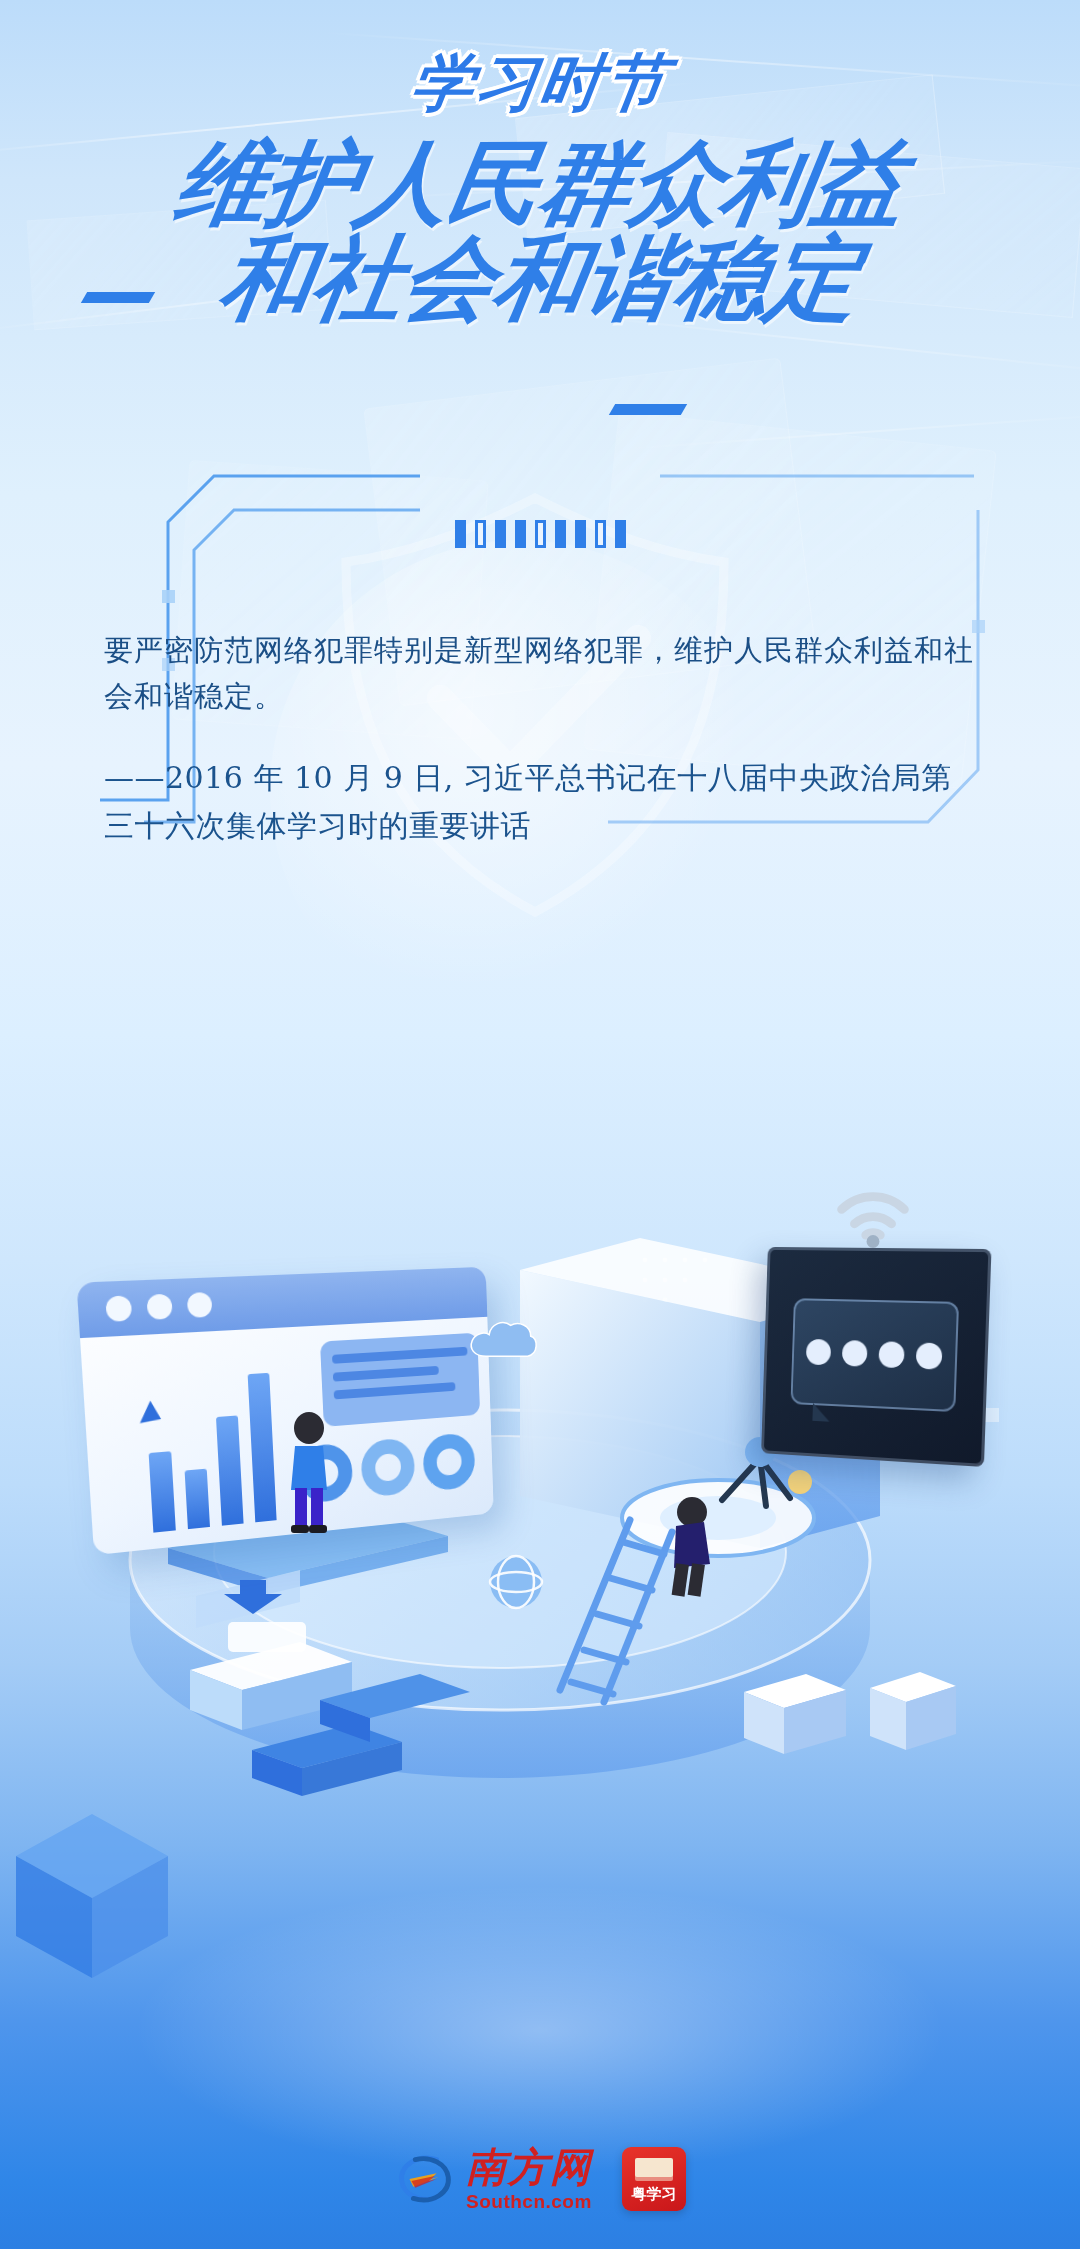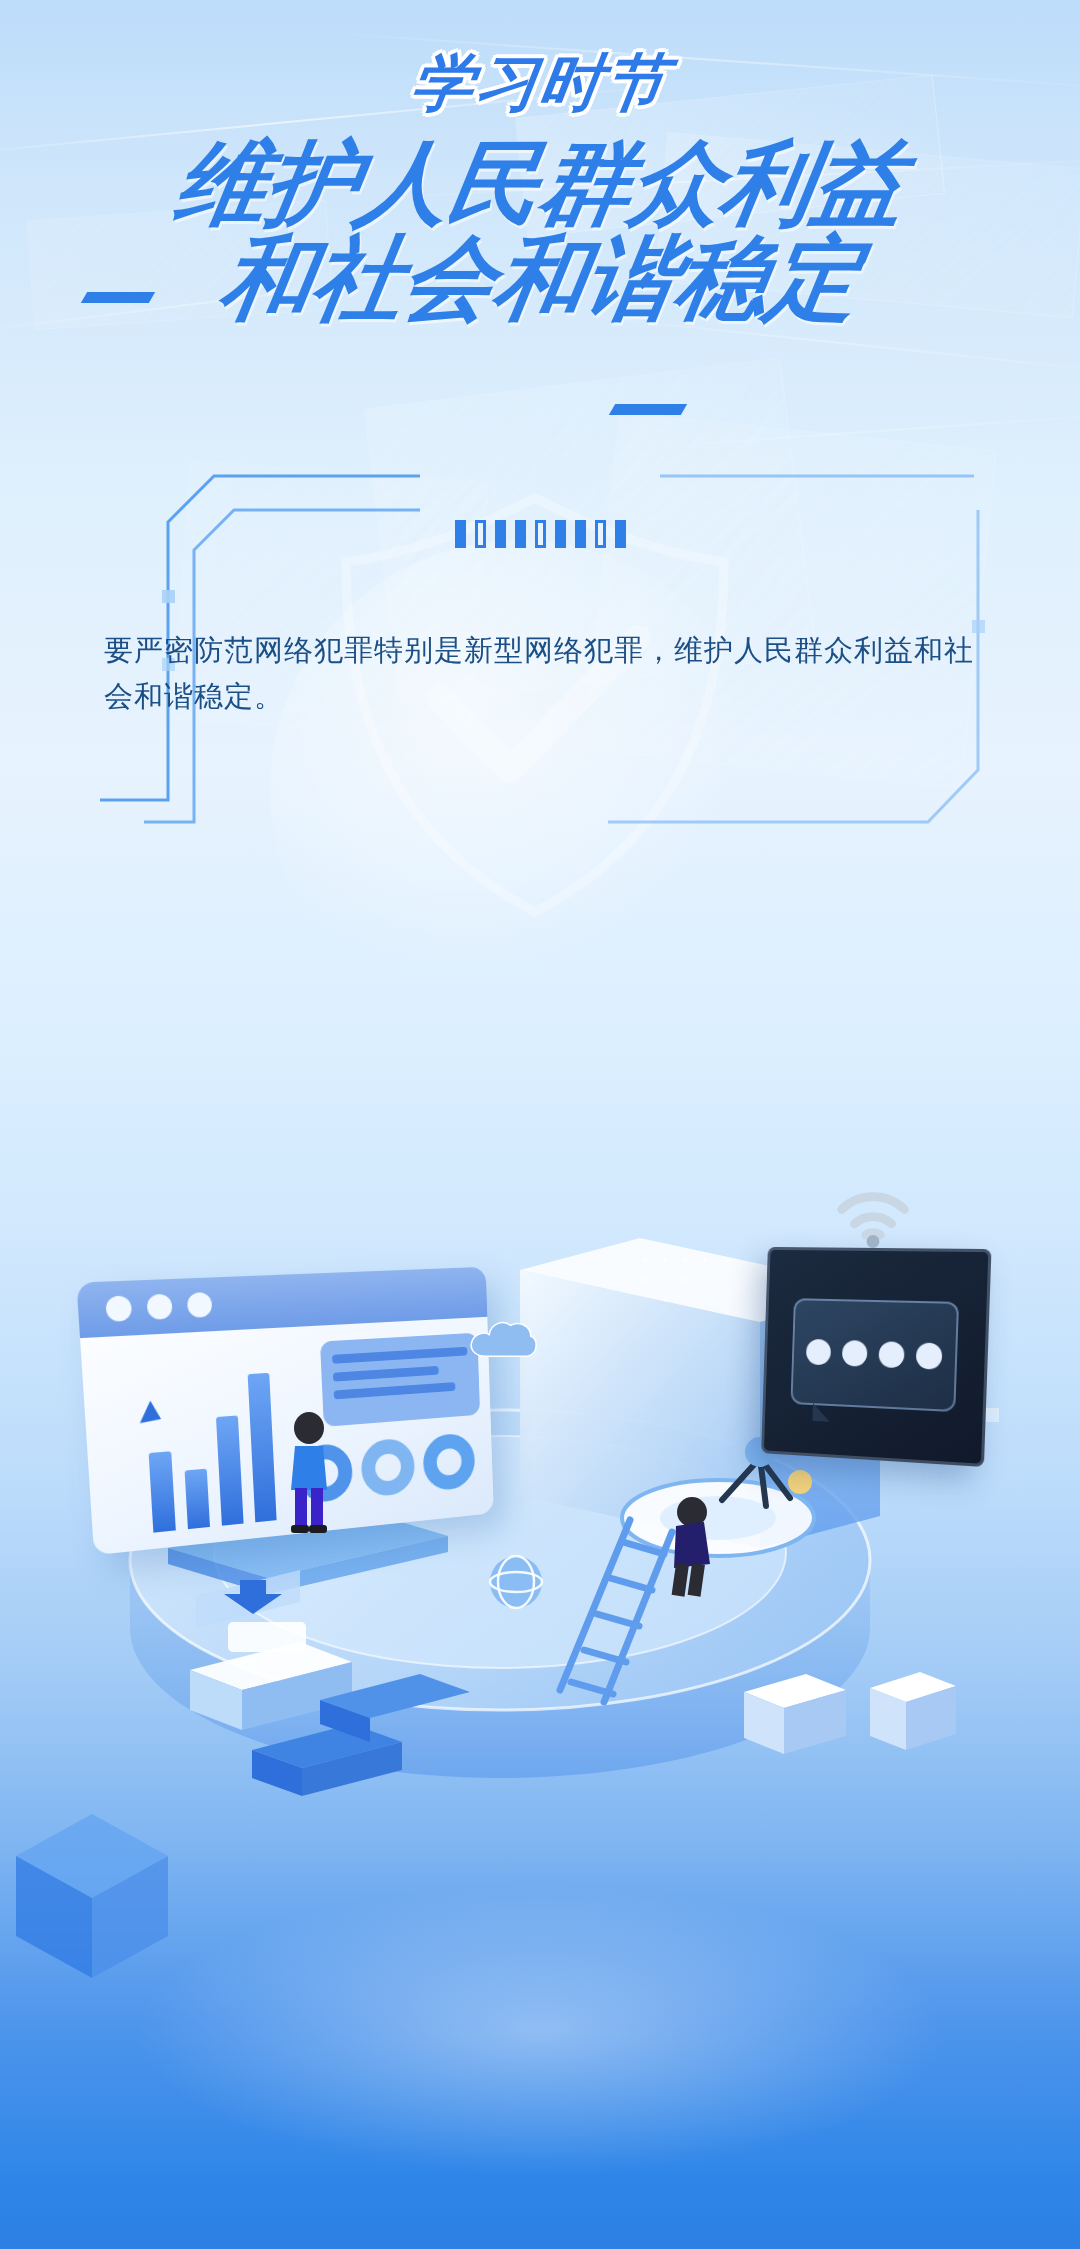--- a/index.html
+++ b/index.html
@@ -310,20 +310,21 @@
       <path d="M930 40 L930 300 L880 352 L560 352" fill="none" stroke="#5aa2ef" stroke-width="3" opacity=".5"></path>
 
       <rect x="114" y="120" width="13" height="13" fill="#a9d2f8" opacity=".9"></rect>
       <rect x="114" y="188" width="13" height="13" fill="#a9d2f8" opacity=".7"></rect>
       <rect x="924" y="150" width="13" height="13" fill="#a9d2f8" opacity=".7"></rect>
     </svg>
   </div>
 
   <div class="quote">
     <p class="quote-body">要严密防范网络犯罪特别是新型网络犯罪，维护人民群众利益和社会和谐稳定。</p>
+    <p class="quote-attr">——2016 年 10 月 9 日, 习近平总书记在十八届中央政治局第三十六次集体学习时的重要讲话</p>
   </div>
 
   <div class="scene">
 
     <svg class="podium" viewBox="0 0 1080 830" width="1080" height="830">
       <defs>
         <linearGradient id="gTop" x1="0" y1="0" x2="1" y2="1">
           <stop offset="0" stop-color="#ffffff" stop-opacity=".92"></stop>
           <stop offset="1" stop-color="#bfdcfa" stop-opacity=".8"></stop>
         </linearGradient>
@@ -464,14 +465,32 @@
 
     <svg class="fig" style="left:648px;top:262px" width="80" height="110" viewBox="0 0 80 110">
       <ellipse cx="44" cy="20" rx="15" ry="15" fill="#2b2b33"></ellipse>
       <path d="M28 34 L56 30 L62 72 L26 76 Z" fill="#241f6d"></path>
       <rect x="28" y="72" width="13" height="32" fill="#2b2b33" transform="rotate(8 34 72)"></rect>
       <rect x="44" y="72" width="13" height="32" fill="#2b2b33" transform="rotate(8 50 72)"></rect>
     </svg>
 
   </div>
 
+  <div class="footer">
+    <div class="logo-southcn">
+      <svg class="logo-mark" viewBox="0 0 64 64">
+        <path d="M44 12 C24 6 6 18 8 34 C10 48 26 56 42 52" fill="none" stroke="#2f7fe8" stroke-width="5" stroke-linecap="round"></path>
+        <path d="M20 52 C40 58 58 46 56 30 C54 16 38 8 22 12" fill="none" stroke="#1b5fae" stroke-width="5" stroke-linecap="round"></path>
+        <path d="M16 32 L44 26 L38 32 L46 30 L20 40 Z" fill="#e8a020"></path>
+        <path d="M18 34 L42 29 L36 34 L44 32 L22 41 Z" fill="#d02020" opacity=".75"></path>
+      </svg>
+      <div class="logo-text">
+        <span class="logo-cn">南方网</span>
+        <span class="logo-en">Southcn.com</span>
+      </div>
+    </div>
+    <div class="logo-yue">
+      <div class="sheet"></div>
+      <div class="yx">粤学习</div>
+    </div>
+  </div>
 
 </div>
 
 </body></html>

